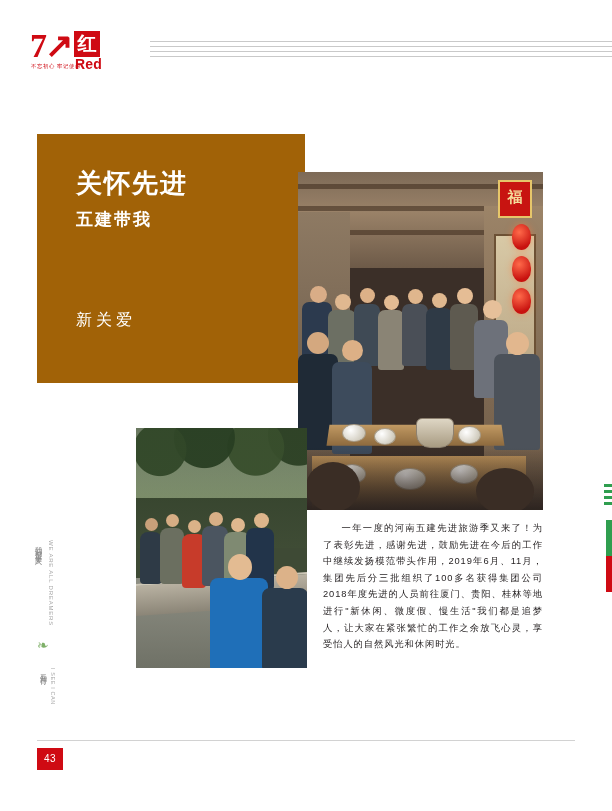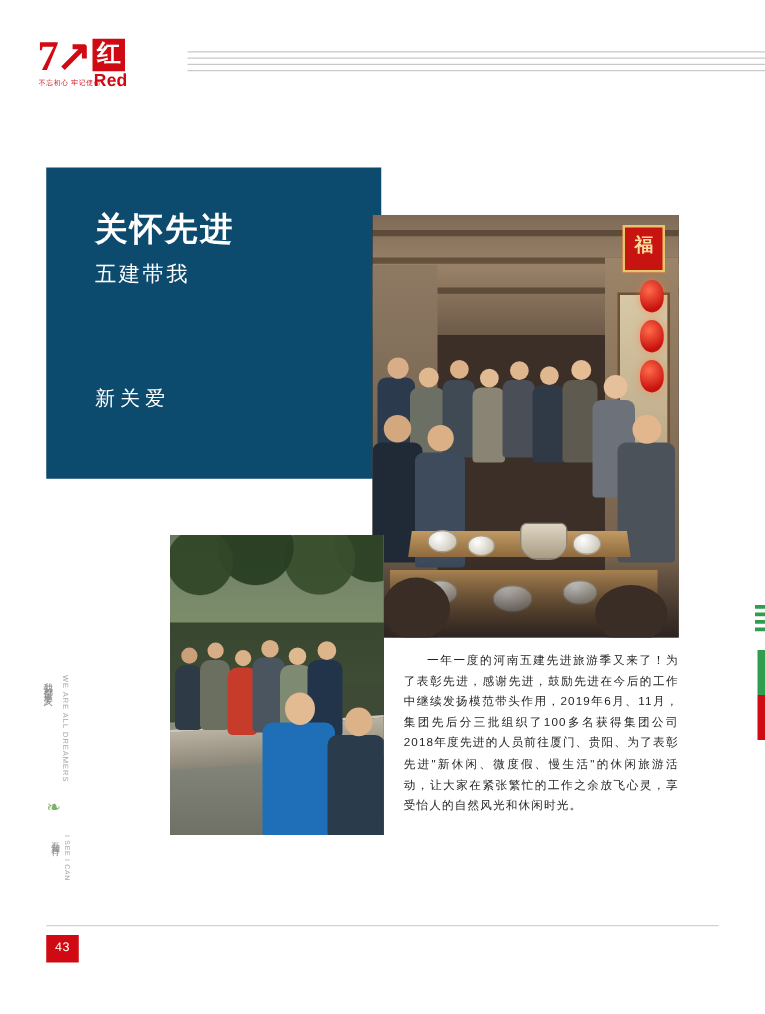--- a/index.html
+++ b/index.html
@@ -98,42 +98,42 @@
   .header-rules .rule.r3 { top: 10px; }
   .header-rules .rule.r4 { top: 15px; }
 
   
   .title-panel {
     position: absolute;
     left: 37px;
     top: 134px;
     width: 268px;
     height: 249px;
-    background: #0c4a6e;
+    background: #a16207;
     color: #ffffff;
   }
   .title-main {
     position: absolute;
     left: 39px;
     top: 34px;
     font-size: 26px;
     font-weight: bold;
     letter-spacing: 2px;
     line-height: 30px;
     white-space: nowrap;
   }
   .title-sub1 {
     position: absolute;
     left: 39px;
     top: 75px;
     font-size: 17px;
     letter-spacing: 2px;
     line-height: 22px;
     white-space: nowrap;
-    font-weight: normal;
+    font-weight: bold;
   }
   .title-sub2 {
     position: absolute;
     left: 39px;
     top: 107px;
     font-size: 17px;
     letter-spacing: 2px;
     line-height: 22px;
     white-space: nowrap;
     font-weight: normal;
@@ -515,21 +515,21 @@
     <div class="ph-hk-head" style="left:118px; top:85px;  width:15px; height:15px; background:#ddb58b;"></div>
 
     <div class="ph-hk-person" style="left:74px;  top:150px; width:58px; height:92px; background:#1f6fb8;"></div>
     <div class="ph-hk-head" style="left:92px;  top:126px; width:24px; height:26px; background:#e3bb92;"></div>
 
     <div class="ph-hk-person" style="left:126px; top:160px; width:46px; height:82px; background:#2a3b4c;"></div>
     <div class="ph-hk-head" style="left:140px; top:138px; width:22px; height:23px; background:#dcb289;"></div>
   </div>
 
   <div class="body-text">
-    <p>一年一度的河南五建先进旅游季又来了！为了表彰先进，感谢先进，鼓励先进在今后的工作中继续发扬模范带头作用，2019年6月、11月，集团先后分三批组织了100多名获得集团公司2018年度先进的人员前往厦门、贵阳、为了表彰先进"新休闲、微度假、慢生活"的休闲旅游活动，让大家在紧张繁忙的工作之余放飞心灵，享受怡人的自然风光和休闲时光。</p>
+    <p>一年一度的河南五建先进旅游季又来了！为了表彰先进，感谢先进，鼓励先进在今后的工作中继续发扬模范带头作用，2019年6月、11月，集团先后分三批组织了100多名获得集团公司2018年度先进的人员前往厦门、贵阳、桂林等地进行"新休闲、微度假、慢生活"我们都是追梦人，让大家在紧张繁忙的工作之余放飞心灵，享受怡人的自然风光和休闲时光。</p>
   </div>
 
   <div class="side-note-1">我们都是追梦人</div>
   <div class="side-note-2">WE ARE ALL DREAMERS</div>
   <div class="side-leaf">❧</div>
   <div class="side-note-3">吾知首行</div>
   <div class="side-note-4">I SEE I CAN</div>
 
   <div class="edge-bars">
     <span></span>

